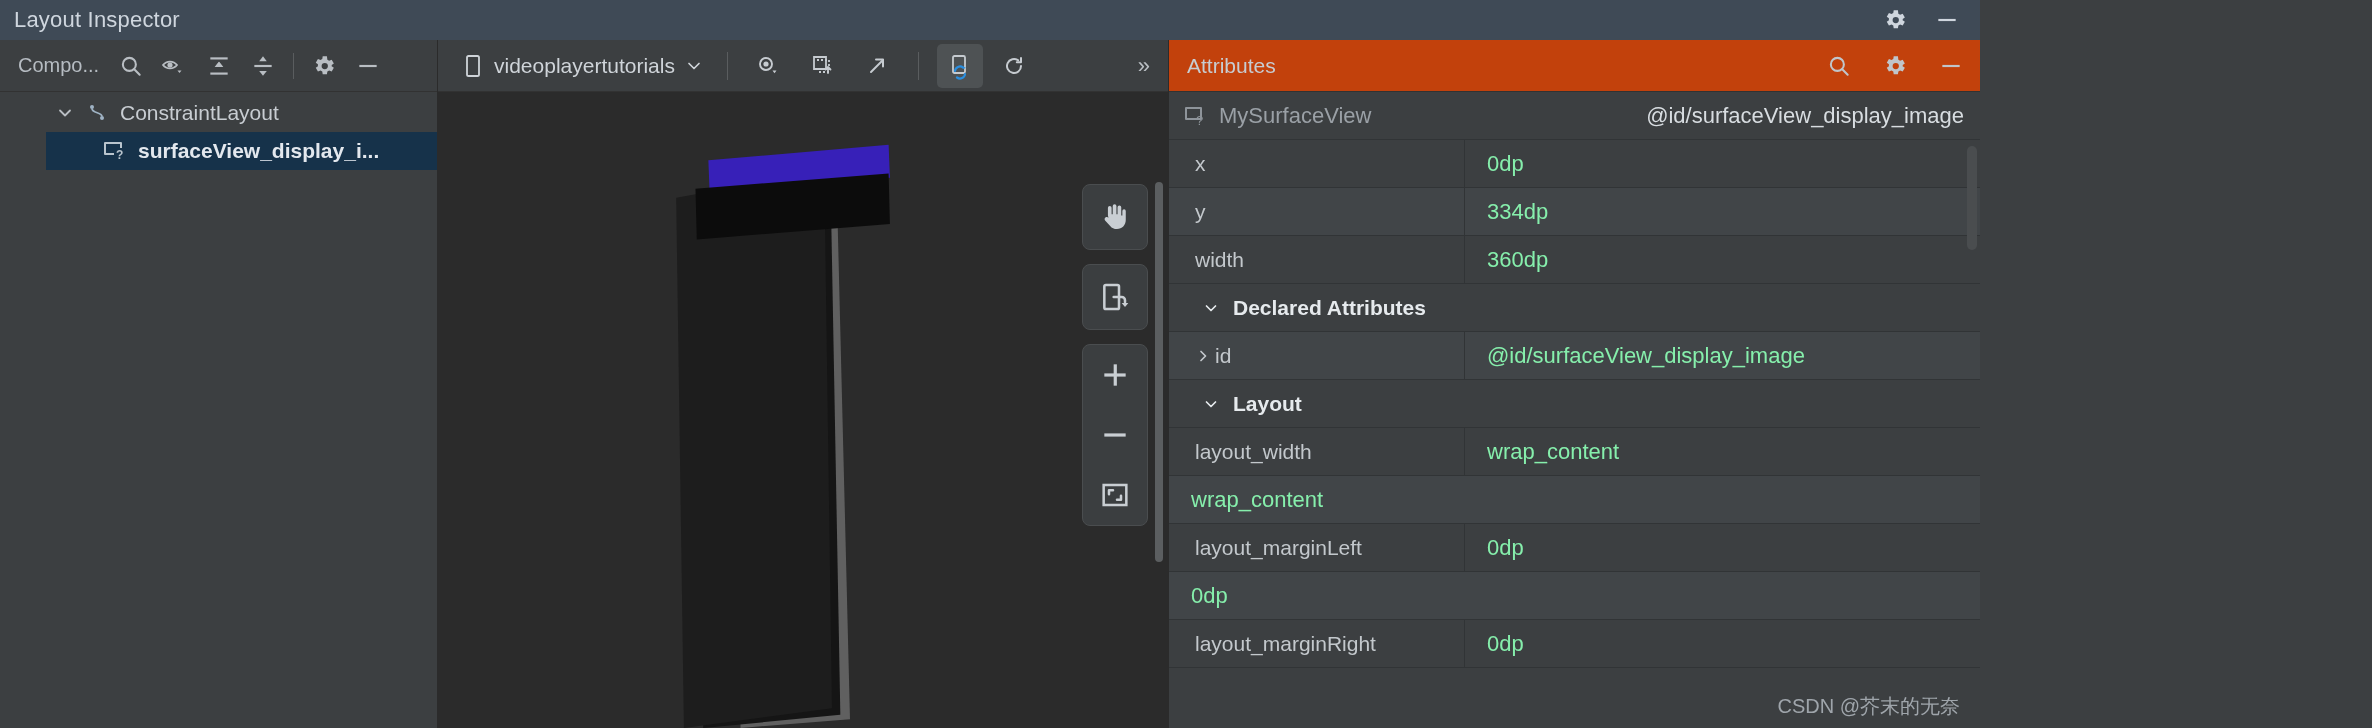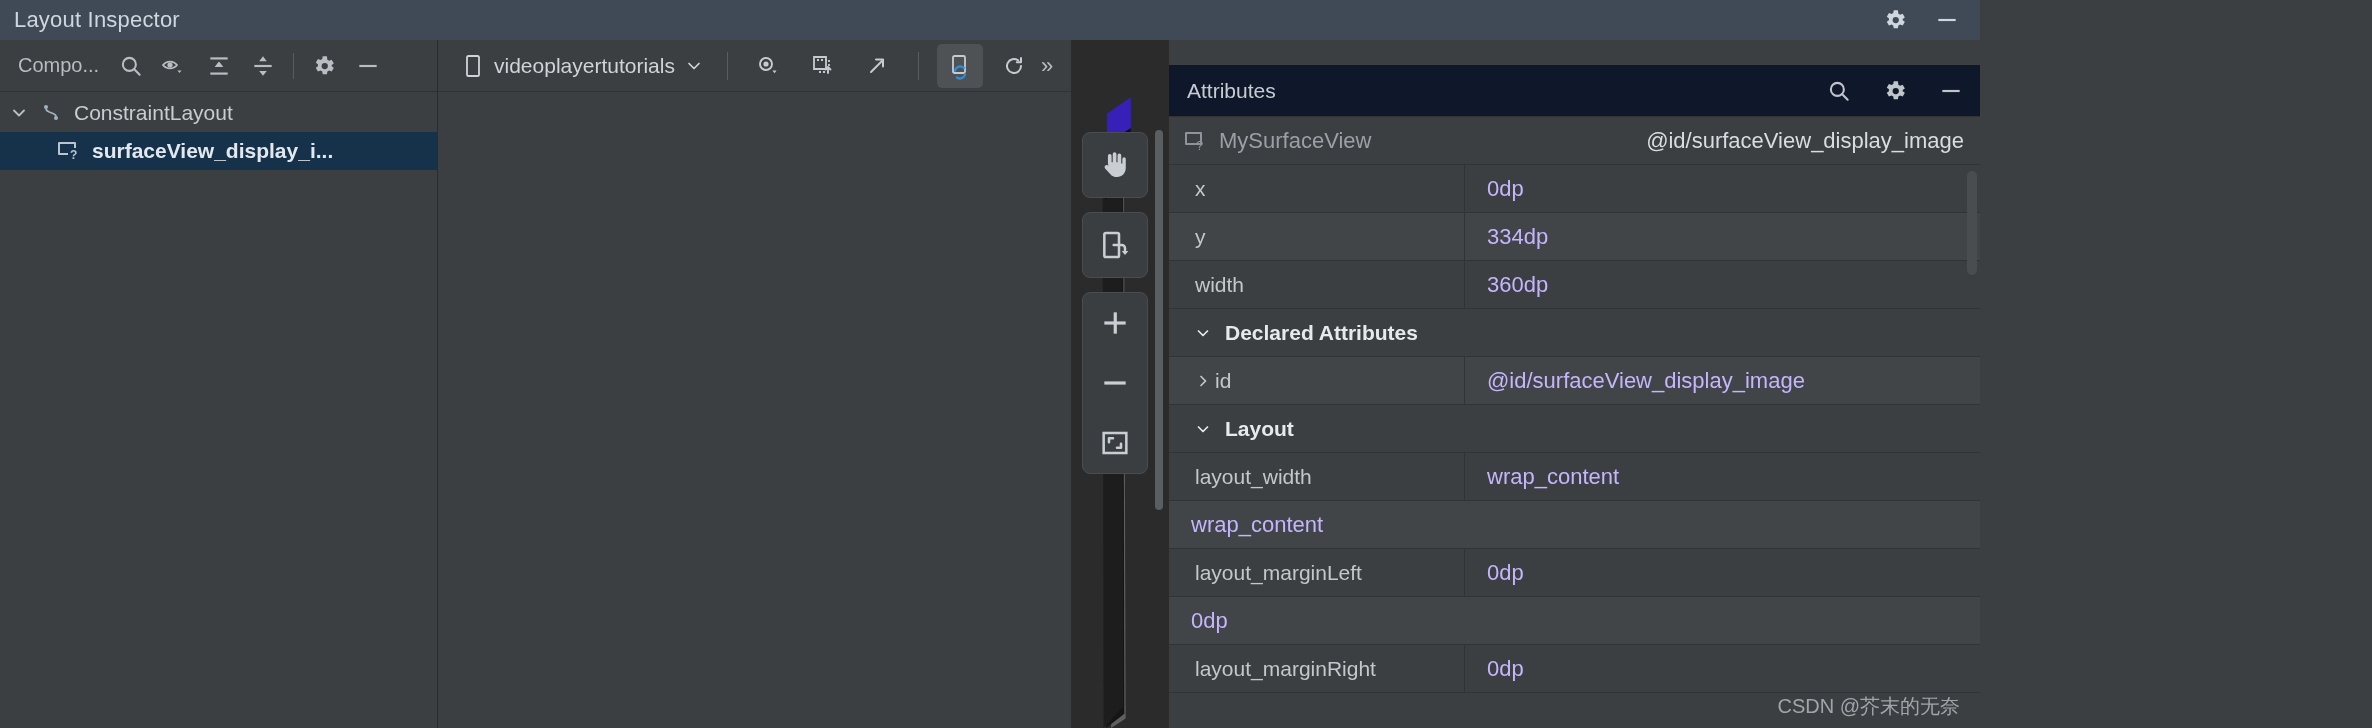--- a/index.html
+++ b/index.html
@@ -29,29 +29,29 @@
   .left{ width:438px; flex:0 0 438px; background:#3c3f41; display:flex; flex-direction:column;
          border-right:1px solid #2b2b2b;}
   .left-toolbar{
     height:52px; flex:0 0 52px; display:flex; align-items:center; gap:0px;
     background:#3c3f41; border-bottom:1px solid #323232; padding-left:12px;
   }
   .left-toolbar .lt-label{ color:#b6bcc2; font-size:20px; padding:0 10px 0 6px; white-space:nowrap;}
   .lt-btn{ width:44px; height:44px; display:flex; align-items:center; justify-content:center; border-radius:4px;}
   .lt-sep{ width:1px; height:26px; background:#5a5d5f; margin:0 8px; }
 
-  .tree{ flex:1; overflow:hidden; padding-top:2px; background:#3c3f41;}
+  .tree{ flex:1; overflow:hidden; padding-top:2px; background:#3c3f41;padding-left:46px;}
   .tree-row{ height:38px; display:flex; align-items:center; gap:10px; color:#c8cdd2; font-size:21px; white-space:nowrap;}
   .tree-row.depth0{ padding-left:8px; }
   .tree-row.depth1{ padding-left:56px; }
   .tree-row.selected{ background:#16324a; color:#e3e8ee; font-weight:bold; }
   .chev{ width:22px; display:inline-flex; justify-content:center; }
 
   
-  .center{ flex:1; min-width:0; display:flex; background:#3c3f41; position:relative;}
+  .center{ flex:1; min-width:0; display:flex; flex-direction:column; background:#3c3f41; position:relative;}
   .center-toolbar{
     height:52px; flex:0 0 52px; display:flex; align-items:center;
     background:#3c3f41; border-bottom:1px solid #323232; padding:0 6px 0 14px; gap:0;
   }
   .ct-device{ display:flex; align-items:center; gap:10px; color:#cfd4d9; font-size:21px; padding:4px 10px; border-radius:4px;}
   .ct-sep{ width:1px; height:28px; background:#5a5d5f; margin:0 14px; }
   .ct-btn{ width:46px; height:44px; display:flex; align-items:center; justify-content:center; border-radius:5px; margin:0 4px;}
   .ct-btn.active{ background:#4e5254; }
   .ct-right{ margin-left:auto; display:flex; align-items:center; padding-right:14px;}
   .chevrons{ color:#b9bec3; font-size:22px; letter-spacing:-2px; }
@@ -78,41 +78,41 @@
     position:absolute; left:452px; bottom:14px; height:62px;
     background:#4a4d4f; border-radius:10px; display:flex; align-items:center;
     padding:0 22px; gap:16px; color:#d7dce0; font-size:23px; white-space:nowrap;
     max-width:1080px; overflow:hidden;
   }
 
   
   .right{ width:812px; flex:0 0 812px; background:#3c3f41; display:flex; flex-direction:column;
           border-left:1px solid #2b2b2b;}
   .right-toolbar{
-    height:52px; flex:0 0 52px; display:flex; align-items:center; background:#0f172a;
-    border-bottom:1px solid #323232; padding:0 16px 0 18px;margin-top:25px;
+    height:52px; flex:0 0 52px; display:flex; align-items:center; background:#c2410c;
+    border-bottom:1px solid #323232; padding:0 16px 0 18px;
   }
   .right-toolbar .rt-title{ color:#c7ccd1; font-size:21px; }
   .right-toolbar .rt-icons{ margin-left:auto; display:flex; align-items:center; gap:30px;}
 
   .attrs{ flex:1; overflow:hidden; position:relative; }
   .attr-head{
     height:48px; display:flex; align-items:center; gap:10px; padding-left:14px; padding-right:16px;
     background:#3c3f41; border-bottom:1px solid #313436;
   }
   .attr-head .cls{ color:#9aa0a6; font-size:22px; }
   .attr-head .rid{ margin-left:auto; color:#d8dde1; font-size:22px;}
 
   .arow{ height:48px; display:flex; align-items:stretch; border-bottom:1px solid #313436; }
   .arow .k{ width:296px; flex:0 0 296px; display:flex; align-items:center; padding-left:26px;
             color:#c3c8cc; font-size:21px; border-right:1px solid #313436;}
-  .arow .v{ flex:1; display:flex; align-items:center; padding-left:22px; color:#c4b5fd; font-size:22px;}
+  .arow .v{ flex:1; display:flex; align-items:center; padding-left:22px; color:#86efac; font-size:22px;}
   .arow.alt{ background:#414548; }
   .arow.section{ background:#3c3f41; border-bottom:1px solid #313436;}
-  .arow.section .k{ width:auto; flex:1; border-right:none; color:#e6eaed; font-weight:bold; padding-left:24px; gap:10px;}
+  .arow.section .k{ width:auto; flex:1; border-right:none; color:#e6eaed; font-weight:bold; padding-left:32px; gap:10px;}
   .arow .k .tw{ width:20px; display:inline-flex; justify-content:center; margin-right:2px;}
   .arow.idrow .k{ padding-left:24px; }
 
   .rscroll{ position:absolute; right:3px; top:54px; width:10px; height:104px; background:#4a4d4f; border-radius:5px;}
 
   .watermark{ position:absolute; right:20px; bottom:8px; color:#9fa5ab; font-size:20px; }
 </style>
 </head>
 <body>
 

